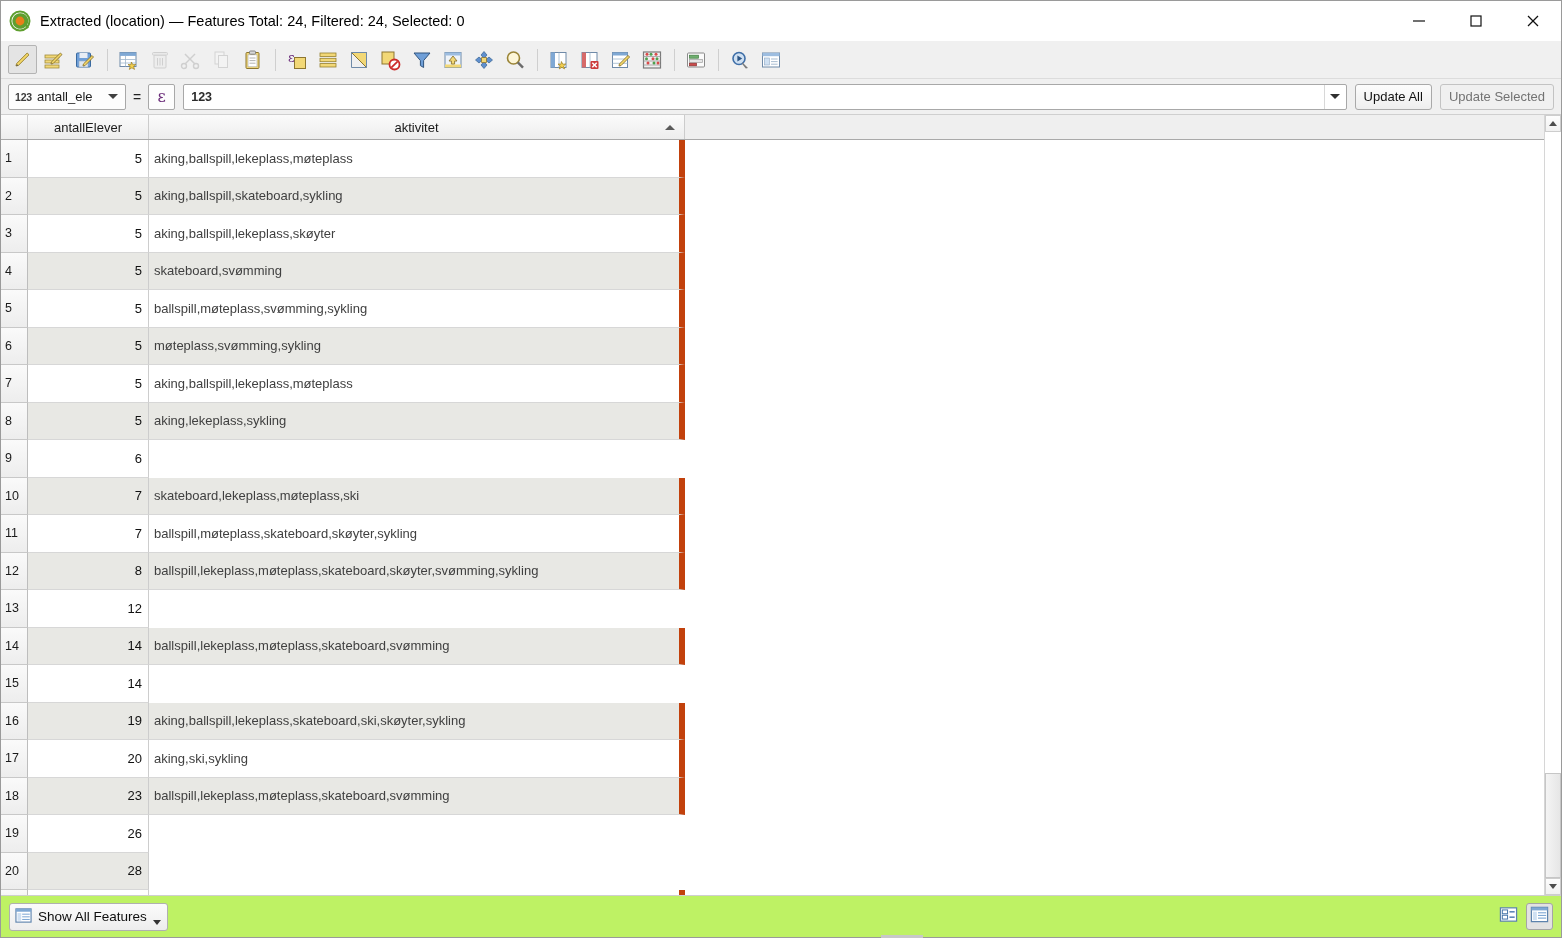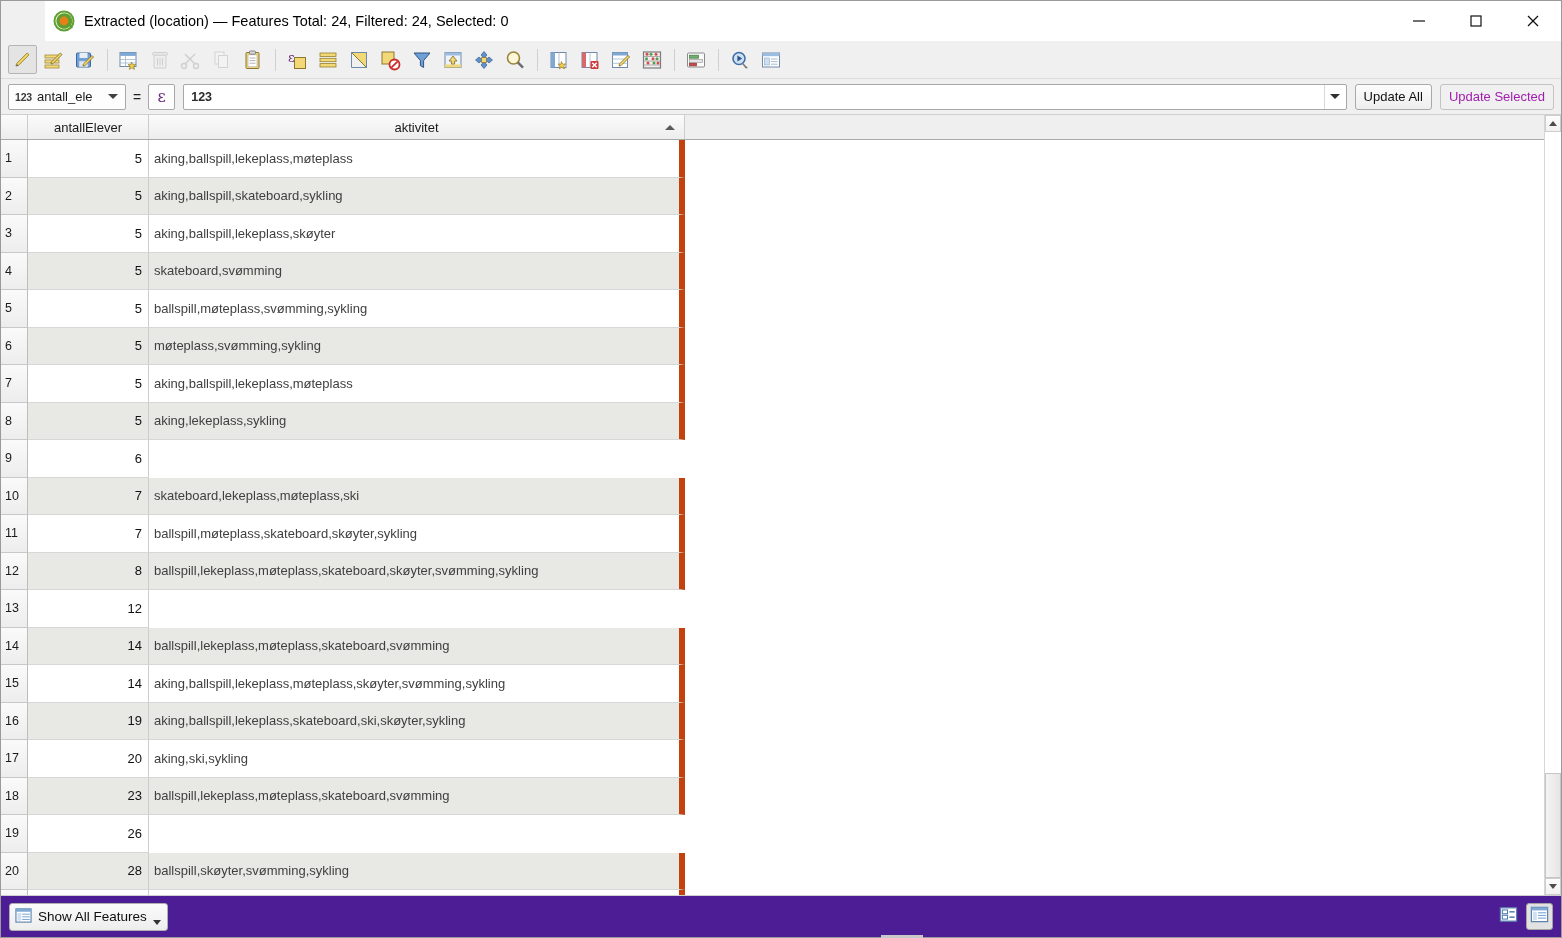--- a/index.html
+++ b/index.html
@@ -18,21 +18,20 @@
     display: flex; flex-direction: column;
   }
 
   
   #titlebar {
     height: 40px; flex: 0 0 40px;
     background: #ffffff;
     display: flex; align-items: center;
     border-bottom: 1px solid #ffffff;
     position: relative;
-    margin-left: 44px;
   }
   #app-icon {
     width: 22px; height: 22px; margin-left: 8px; margin-right: 9px;
     flex: 0 0 22px; position: relative;
   }
   #title-text {
     font-size: 14.5px; color: #000000; white-space: nowrap;
     letter-spacing: 0.0px;
   }
   #wincontrols { position: absolute; right: 0; top: 0; height: 40px; display: flex; }
@@ -109,21 +108,21 @@
   }
   #expr-drop .caret { margin-right: 0; border-top-color: #303030; }
   .pushbtn {
     height: 26px; margin-left: 8px; padding: 0 8px;
     background: linear-gradient(#fcfcfc, #eeeeee);
     border: 1px solid #a9a9a9; border-radius: 3px;
     font-size: 13px; color: #121212;
     display: flex; align-items: center; justify-content: center;
     white-space: nowrap;
   }
-  .pushbtn.disabled { color: #a21caf; background: #f0f0f0; border-color: #c3c3c3; }
+  .pushbtn.disabled { color: #737373; background: #f0f0f0; border-color: #c3c3c3; }
 
   
   #tablewrap { flex: 1 1 auto; position: relative; overflow: hidden;
                background: #ffffff; display: flex; }
   #tablecol { flex: 1 1 auto; display: flex; flex-direction: column;
               overflow: hidden; position: relative; }
   #header {
     height: 25px; flex: 0 0 25px; display: flex;
     background: linear-gradient(#fbfbfb, #ededed);
     border-bottom: 1px solid #a9a9a9;
@@ -192,21 +191,21 @@
     border: 1px solid #c6c6c6;
   }
   .up-tri { width: 0; height: 0; border-left: 4px solid transparent;
             border-right: 4px solid transparent; border-bottom: 5px solid #4d4d4d; }
   .down-tri { width: 0; height: 0; border-left: 4px solid transparent;
               border-right: 4px solid transparent; border-top: 5px solid #4d4d4d; }
 
   
   #statusbar {
     height: 42px; flex: 0 0 42px;
-    background: #4c1d95;
+    background: #bef264;
     border-top: 1px solid #cfcfcf;
     display: flex; align-items: center;
     padding: 8px 8px; position: relative;
   }
   #showall {
     height: 28px; padding: 0 6px 0 5px;
     background: linear-gradient(#fbfbfb, #ededed);
     border: 1px solid #b0b0b0; border-radius: 3px;
     display: flex; align-items: center; font-size: 13.5px; color: #0f0f0f;
   }
@@ -606,21 +605,20 @@
           </div>
           <div class="row alt">
             <div class="cell-idx">14</div>
             <div class="cell-num">14</div>
             <div class="cell-txt">ballspill,lekeplass,møteplass,skateboard,svømming</div>
             <div class="cell-rest"></div>
           </div>
           <div class="row">
             <div class="cell-idx">15</div>
             <div class="cell-num">14</div>
-            <div class="cell-txt">aking,ballspill,lekeplass,møteplass,skøyter,svømming,sykling</div>
             <div class="cell-rest"></div>
           </div>
           <div class="row alt">
             <div class="cell-idx">16</div>
             <div class="cell-num">19</div>
             <div class="cell-txt">aking,ballspill,lekeplass,skateboard,ski,skøyter,sykling</div>
             <div class="cell-rest"></div>
           </div>
           <div class="row">
             <div class="cell-idx">17</div>
@@ -635,21 +633,20 @@
             <div class="cell-rest"></div>
           </div>
           <div class="row">
             <div class="cell-idx">19</div>
             <div class="cell-num">26</div>
             <div class="cell-rest"></div>
           </div>
           <div class="row alt">
             <div class="cell-idx">20</div>
             <div class="cell-num">28</div>
-            <div class="cell-txt">ballspill,skøyter,svømming,sykling</div>
             <div class="cell-rest"></div>
           </div>
           <div class="row partial">
             <div class="cell-idx"></div>
             <div class="cell-num"></div>
             <div class="cell-txt"></div>
             <div class="cell-rest"></div>
           </div>
         </div>
     </div>

